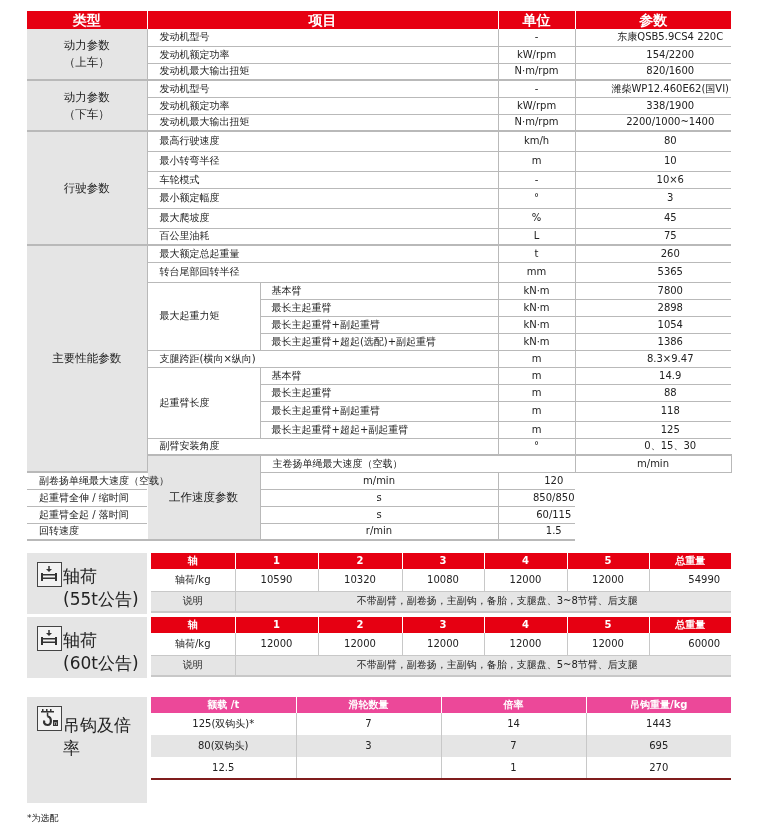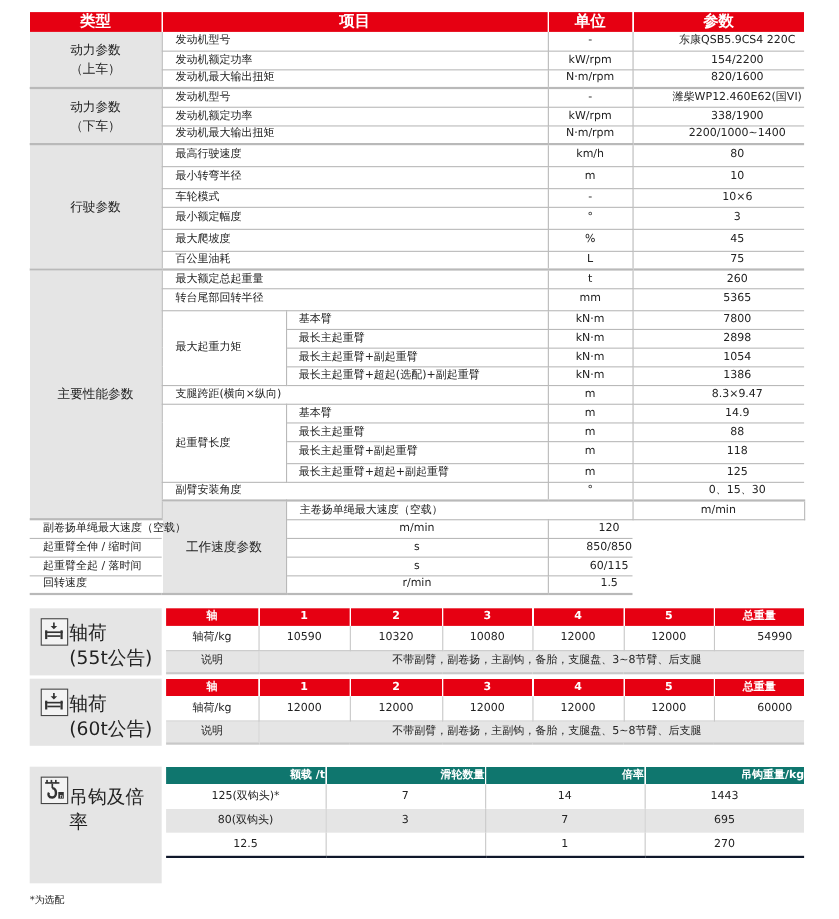--- a/index.html
+++ b/index.html
@@ -30,27 +30,27 @@
   
   .axle { position: absolute; left: 151px; width: 580px; }
   .axle th { background: #e60012; color: #fff; font-weight: bold; height: 16px; text-align: center; border-right: 1px solid #ffffff; }
   .axle th:last-child { border-right: none; }
   .axle td { text-align: center; height: 22px; border-right: 1px solid #c8c8c8; border-bottom: 1px solid #c8c8c8; background: #fff; }
   .axle tr.note td { background: #e5e5e5; height: 21px; border-bottom: 2px solid #c8c8c8; }
   .axle td:last-child { border-right: none; padding-left: 28px; }
 
   
   #hook { position: absolute; left: 151px; top: 697px; width: 580px; }
-  #hook th { background: #0f766e; color: #fff; font-weight: bold; height: 16px; text-align: right; border-right: 1px solid #ffffff; }
+  #hook th { background: #ec4899; color: #fff; font-weight: bold; height: 16px; text-align: center; border-right: 1px solid #ffffff; }
   #hook th:last-child { border-right: none; }
   #hook td { text-align: center; height: 22px; border-right: 1px solid #c8c8c8; }
   #hook td:last-child { border-right: none; }
   #hook tr:nth-child(even) td { background: #e5e5e5; }
   #hook tr:nth-child(odd) td { background: #ffffff; }
-  #hook tbody tr:last-child td { border-bottom: 2px solid #0f172a; margin-left: 10px; }
+  #hook tbody tr:last-child td { border-bottom: 2px solid #7f1d1d; margin-left: 10px; }
 
   .footnote { position: absolute; left: 27px; top: 812px; font-size: 9px; color: #222; }
 </style>
 </head>
 <body>
 
 <table id="spec">
   <colgroup>
     <col style="width:120px">
     <col style="width:113px">

